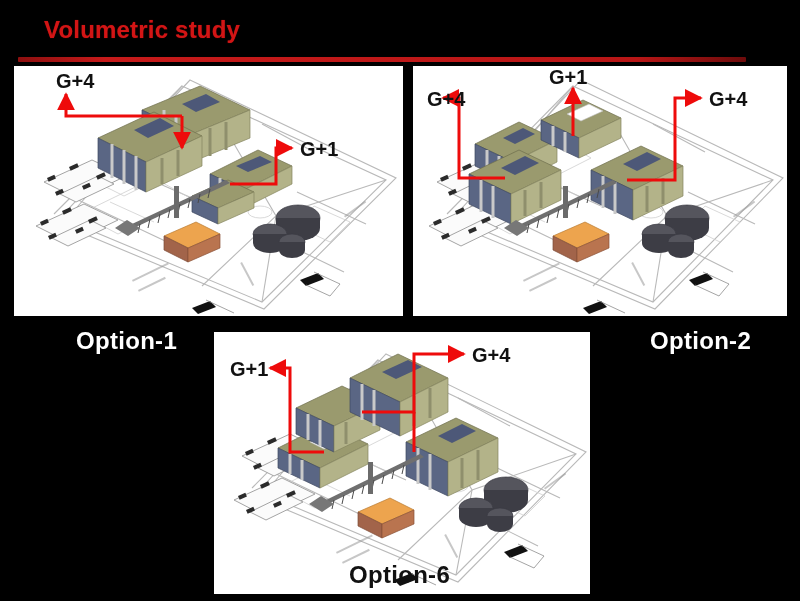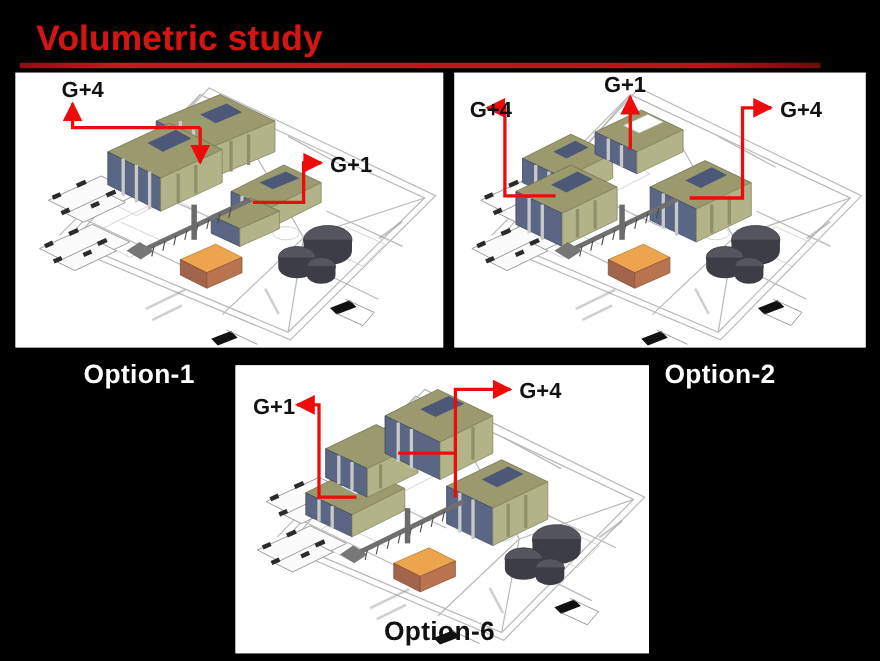--- a/index.html
+++ b/index.html
@@ -7,22 +7,22 @@
     width:800px;height:601px;
     background:#050505;
     font-family:"Liberation Sans", sans-serif;
     overflow:hidden;
     position:relative;
   }
   .slide{position:absolute;inset:0;background:#000;}
 
   
   .title{
-    position:absolute;left:33px;top:16px;
-    font-size:32px;font-weight:bold;
+    position:absolute;left:44px;top:16px;
+    font-size:24px;font-weight:bold;
     color:#d21515;
     letter-spacing:0.2px;
     text-shadow:0 0 1px #7a0c0c;
     white-space:nowrap;
   }
   .title-rule{
     position:absolute;left:18px;top:57px;width:728px;height:5px;
     background:linear-gradient(90deg,#8d0f0f 0%, #c71a1a 12%, #b81616 85%, #6d0b0b 100%);
     border-radius:1px;
   }
@@ -40,21 +40,21 @@
   .panel svg{display:block;width:100%;height:100%;}
 
   
   .caption{
     position:absolute;
     font-size:24px;font-weight:bold;
     letter-spacing:0.3px;
     white-space:nowrap;
   }
   #cap1{left:76px;top:327px;color:#ffffff;}
-  #cap2{left:604px;top:327px;color:#ffffff;}
+  #cap2{left:650px;top:327px;color:#ffffff;}
   #cap3{left:349px;top:561px;color:#111111;}
 </style>
 </head>
 <body>
 
 <div class="slide">
 
   <div class="title">Volumetric study</div>
   <div class="title-rule"></div>
 

